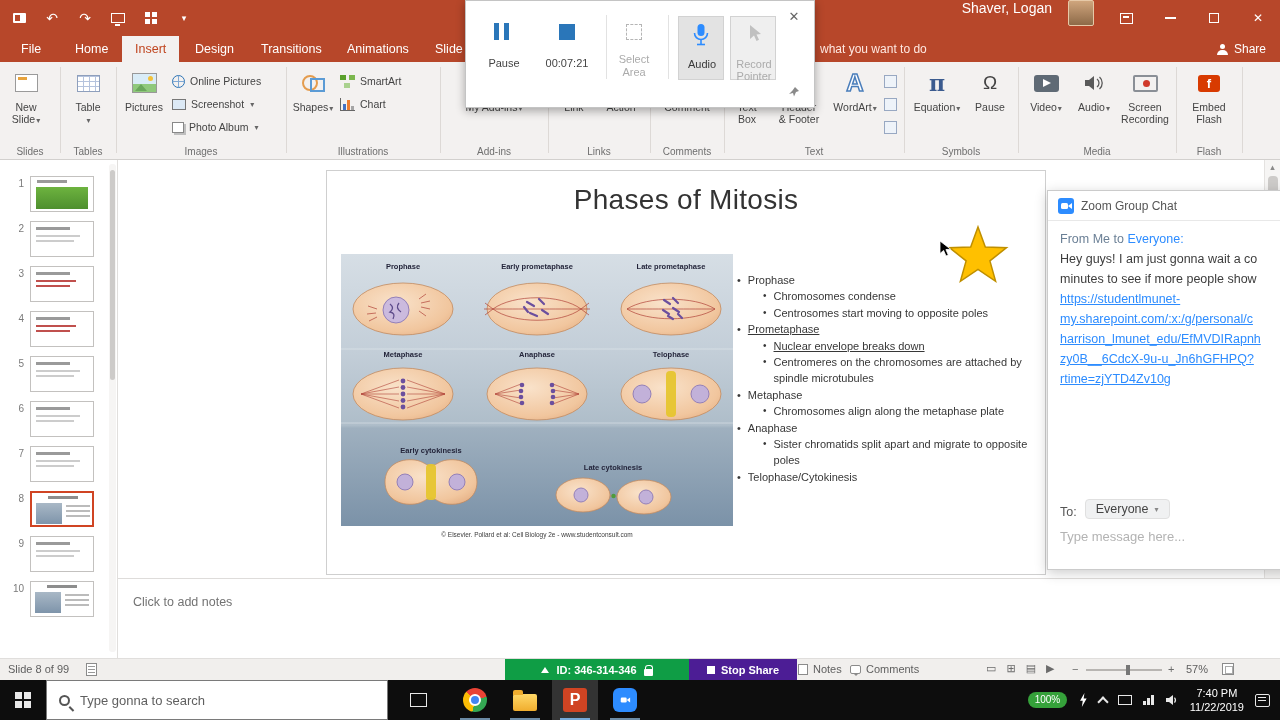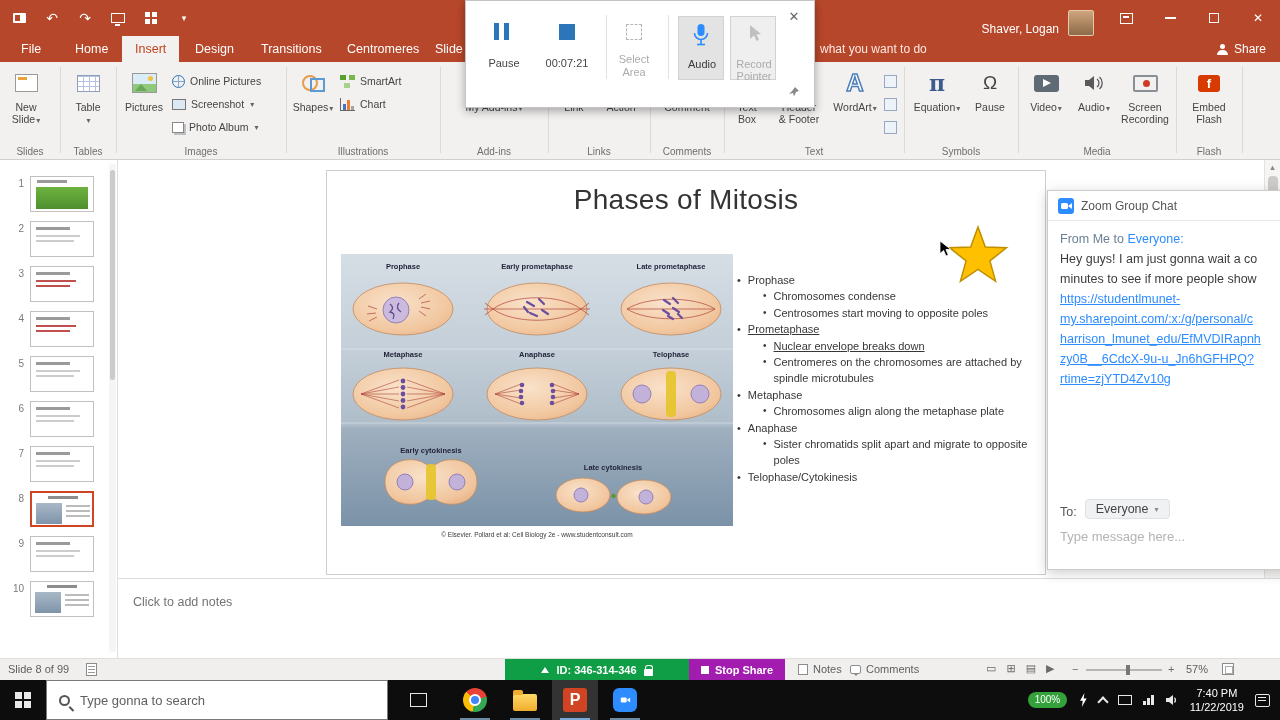--- a/index.html
+++ b/index.html
@@ -15,21 +15,21 @@
   .qbox{width:13px;height:10px;background:#fff;border-radius:1px}
   .qbox.red{background:#fff;position:relative}
   .qbox.red::after{content:"";position:absolute;left:2px;top:2px;width:5px;height:6px;background:#b7472a}
   .qmon{width:14px;height:10px;border:1.5px solid #fff;position:relative}
   .qmon::after{content:"";position:absolute;left:3px;bottom:-4px;width:5px;height:2px;background:#fff}
   .qgrid{width:12px;height:12px;background:
     linear-gradient(#fff,#fff) 0 0/5px 5px no-repeat,
     linear-gradient(#fff,#fff) 7px 0/5px 5px no-repeat,
     linear-gradient(#fff,#fff) 0 7px/5px 5px no-repeat,
     linear-gradient(#fff,#fff) 7px 7px/5px 5px no-repeat}
-  #user-chip{position:absolute;right:186px;top:0;height:36px;display:flex;align-items:flex-end;gap:9px;font-size:12px;color:#fff}
+  #user-chip{position:absolute;right:186px;top:0;height:36px;display:flex;align-items:flex-start;gap:16px;font-size:14px;color:#fff}
   #avatar{width:26px;height:26px;border-radius:2px;background:linear-gradient(#cfa57d,#8d6a48);border:1px solid #e6c9a8}
   #win-controls{position:absolute;right:0;top:0;height:36px;display:flex}
   .wbtn{width:44px;height:36px;display:flex;align-items:center;justify-content:center;color:#fff;font-size:12px}
   .w-min{width:11px;height:1.5px;background:#fff}
   .w-max{width:10px;height:10px;border:1.5px solid #fff}
   .w-ribopt{width:13px;height:11px;border:1.5px solid #fff;position:relative}
   .w-ribopt::after{content:"";position:absolute;left:2px;top:2px;width:6px;height:2px;background:#fff}
 
   
   #tabrow{left:0;top:36px;width:1280px;height:26px;background:#b7472a}
@@ -170,21 +170,21 @@
   
   #statusbar{left:0;top:658px;width:1280px;height:22px;background:#f1efed;border-top:1px solid #e0dedc;
     font-size:11px;color:#5f5f5f}
   #sb-slide{position:absolute;left:8px;top:4px}
   .sb-noteic{position:absolute;left:86px;top:4px;width:11px;height:13px;border:1px solid #8b8b8b;background:#fff}
   .sb-noteic::after{content:"";position:absolute;left:1px;top:2px;width:7px;height:1px;background:#999;box-shadow:0 3px 0 #999,0 6px 0 #999}
   #sb-green{position:absolute;left:505px;top:0;width:184px;height:22px;background:#0f9d45;display:flex;align-items:center;justify-content:center;gap:7px;color:#fff;font-weight:bold;font-size:11px}
   .up-arrow{width:0;height:0;border-left:4px solid transparent;border-right:4px solid transparent;border-bottom:6px solid #fff;position:relative}
   .lock{width:9px;height:7px;background:#fff;border-radius:1px;position:relative;margin-top:4px}
   .lock::before{content:"";position:absolute;left:1.5px;top:-4px;width:6px;height:5px;border:1.5px solid #fff;border-bottom:none;border-radius:3px 3px 0 0}
-  #sb-stop{position:absolute;left:689px;top:0;width:96px;height:22px;background:#a21caf;display:flex;align-items:center;justify-content:center;gap:6px;color:#fff;font-weight:bold;font-size:11px}
+  #sb-stop{position:absolute;left:689px;top:0;width:108px;height:22px;background:#4c1d95;display:flex;align-items:center;justify-content:center;gap:6px;color:#fff;font-weight:bold;font-size:11px}
   .stop-ic{width:8px;height:8px;background:#fff}
   #sb-notes{position:absolute;left:798px;top:4px;display:flex;gap:5px;align-items:center}
   #sb-comments{position:absolute;left:850px;top:4px;display:flex;gap:5px;align-items:center}
   .mini-page{width:10px;height:11px;border:1px solid #8b8b8b;background:#fff}
   .mini-bub{width:11px;height:9px;border:1px solid #8b8b8b;border-radius:2px;background:#fff;position:relative}
   .mini-bub::after{content:"";position:absolute;left:2px;bottom:-3px;border-left:3px solid transparent;border-right:3px solid transparent;border-top:3px solid #8b8b8b}
   #sb-views{position:absolute;left:986px;top:3px;display:flex;gap:10px;font-size:11px;color:#6b6b6b}
   #sb-zoomout{position:absolute;left:1072px;top:4px;font-size:11px;color:#6b6b6b}
   #zoom-track{position:absolute;left:1086px;top:10px;width:76px;height:2px;background:#b8b5b2}
   #zoom-thumb{position:absolute;left:1126px;top:6px;width:4px;height:10px;background:#777}
@@ -272,21 +272,21 @@
       <span class="wbtn">✕</span>
     </div>
   </div>
 
   <div id="tabrow" class="abs">
     <span class="tab" style="left:8px">File</span>
     <span class="tab" style="left:62px">Home</span>
     <span class="tab active" style="left:122px">Insert</span>
     <span class="tab" style="left:182px">Design</span>
     <span class="tab" style="left:248px">Transitions</span>
-    <span class="tab" style="left:334px">Centromeres</span>
+    <span class="tab" style="left:334px">Animations</span>
     <span class="tab" style="left:422px">Slide Show</span>
     <span id="tellme">what you want to do</span>
     <span id="share-btn">
       <span class="person-ic"></span>
       <span>Share</span>
     </span>
   </div>
 
   <div id="ribbon" class="abs">
 

